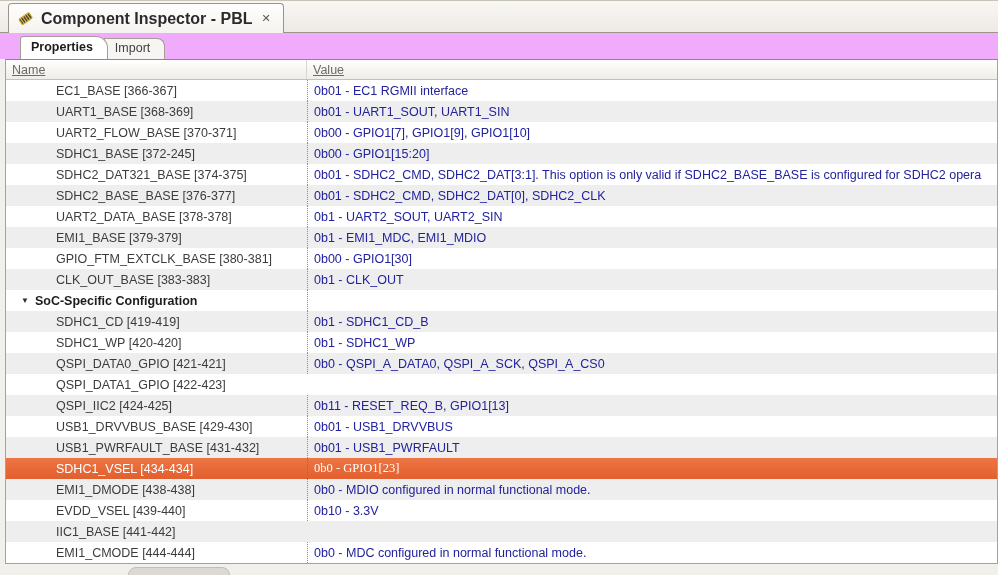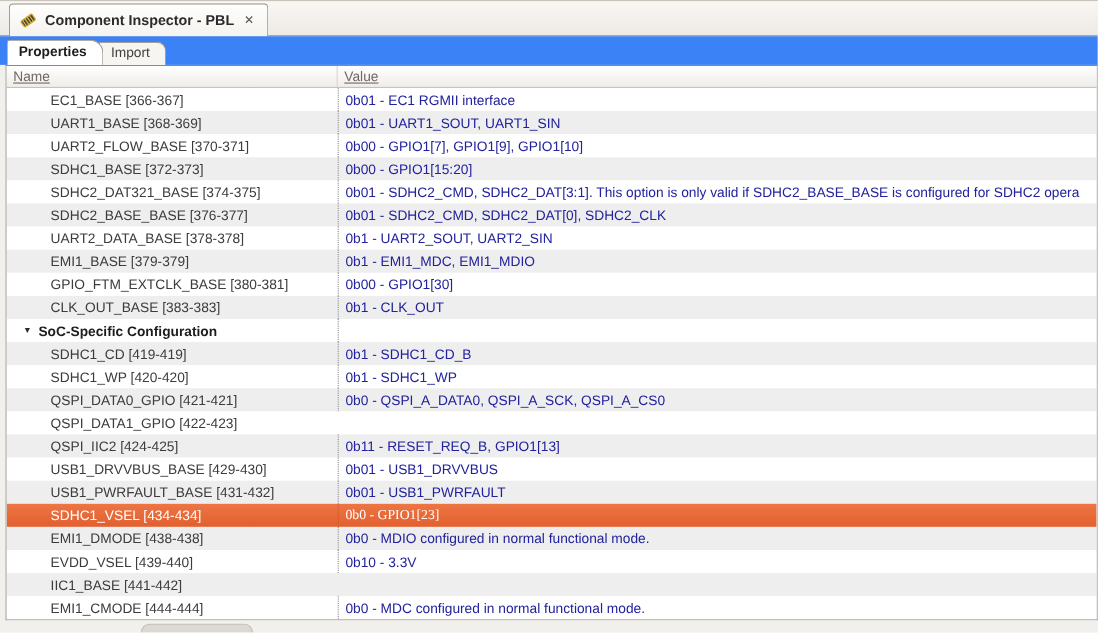--- a/index.html
+++ b/index.html
@@ -22,29 +22,29 @@
     position:relative;
   }
   .viewtab {
     height:30px; display:flex; align-items:center; gap:7px;
     background:linear-gradient(#fefefd,#f5f3ef);
     border:1px solid #9b948a; border-bottom:none;
     border-radius:4px 4px 0 0;
     padding:0 10px 0 8px;
     position:relative; top:1px;
   }
-  .viewtab-title { font-weight:bold; font-size:13px; color:#2b2b2b; white-space:nowrap; }
+  .viewtab-title { font-weight:bold; font-size:16px; color:#2b2b2b; white-space:nowrap; }
   .viewtab-close { color:#5a5a5a; font-size:11px; font-weight:bold; cursor:default; padding:1px 2px; }
   .chip-icon { width:17px; height:15px; display:block; }
 
   
   .subtab-bar {
     height:26px; flex:0 0 26px;
-    background:#3b82f6;
-    display:flex; align-items:flex-end; padding-left:6px;
+    background:#f0abfc;
+    display:flex; align-items:flex-end; padding-left:20px;
     position:relative;
   }
   .subtab {
     height:23px; display:flex; align-items:center;
     border:1px solid #a49d93; border-bottom:none;
     padding:0 14px 2px 10px;
     white-space:nowrap; position:relative;
   }
   .subtab.active {
     background:#ffffff;
@@ -78,21 +78,21 @@
     color:#6e6a63;
   }
   .th { display:flex; align-items:center; padding-left:6px;text-decoration:underline; }
   .th.name { flex:0 0 301px; border-right:1px solid #dad6cf; }
   .th.value { flex:1 1 auto; }
 
   .tbody { flex:1 1 auto; display:flex; flex-direction:column; overflow:hidden; }
   .row { flex:0 0 21px; display:flex; align-items:stretch; background:#ffffff; cursor:default; }
   .row.alt { background:#eeeeee; }
   .cell { display:flex; align-items:center; white-space:nowrap; overflow:hidden; }
-  .cell.name { flex:0 0 301px; padding-left:40px; color:#3c3c3c; }
+  .cell.name { flex:0 0 301px; padding-left:50px; color:#3c3c3c; }
   .cell.value {
     flex:1 1 auto; padding-left:6px;
     border-left:1px dotted #8d8d8d;
     color:#22229e;
   }
   .row.group .cell.name { padding-left:15px; font-weight:bold; color:#1d1d1d; gap:6px; }
   .group-arrow { font-size:8px; color:#2b2b2b; line-height:1; }
   .row.selected, .row.selected.alt { background:linear-gradient(#ee7544,#e25f2e); }
   .row.selected .cell.name, .row.selected .cell.value { color:#ffffff; }
   .row.selected .cell.value { border-left-color:#c8562c;font-family:Liberation Serif, serif; }
@@ -165,21 +165,21 @@
 
       <span>UART2_FLOW_BASE [370-371]</span>
     </div>
     <div class="cell value">
       <span>0b00 - GPIO1[7], GPIO1[9], GPIO1[10]</span>
     </div>
   </div>
         <div class="row alt">
     <div class="cell name">
 
-      <span>SDHC1_BASE [372-373]</span>
+      <span>SDHC1_BASE [372-245]</span>
     </div>
     <div class="cell value">
       <span>0b00 - GPIO1[15:20]</span>
     </div>
   </div>
         <div class="row">
     <div class="cell name">
 
       <span>SDHC2_DAT321_BASE [374-375]</span>
     </div>

